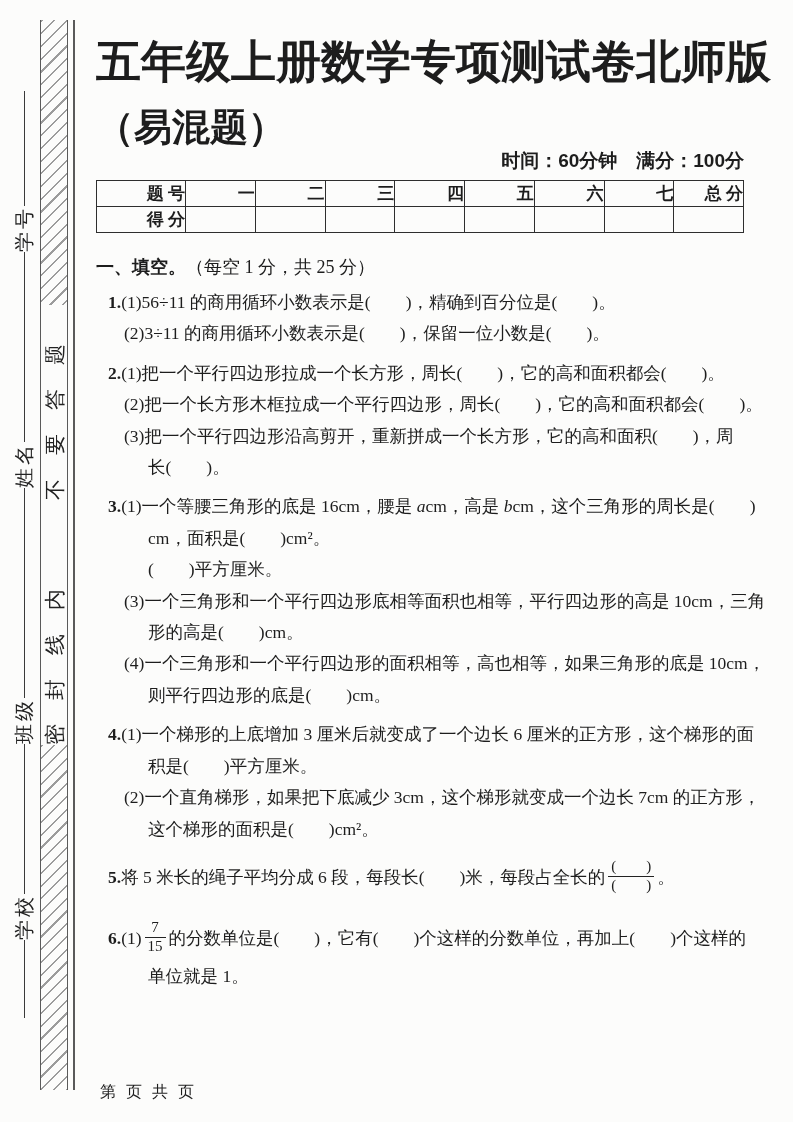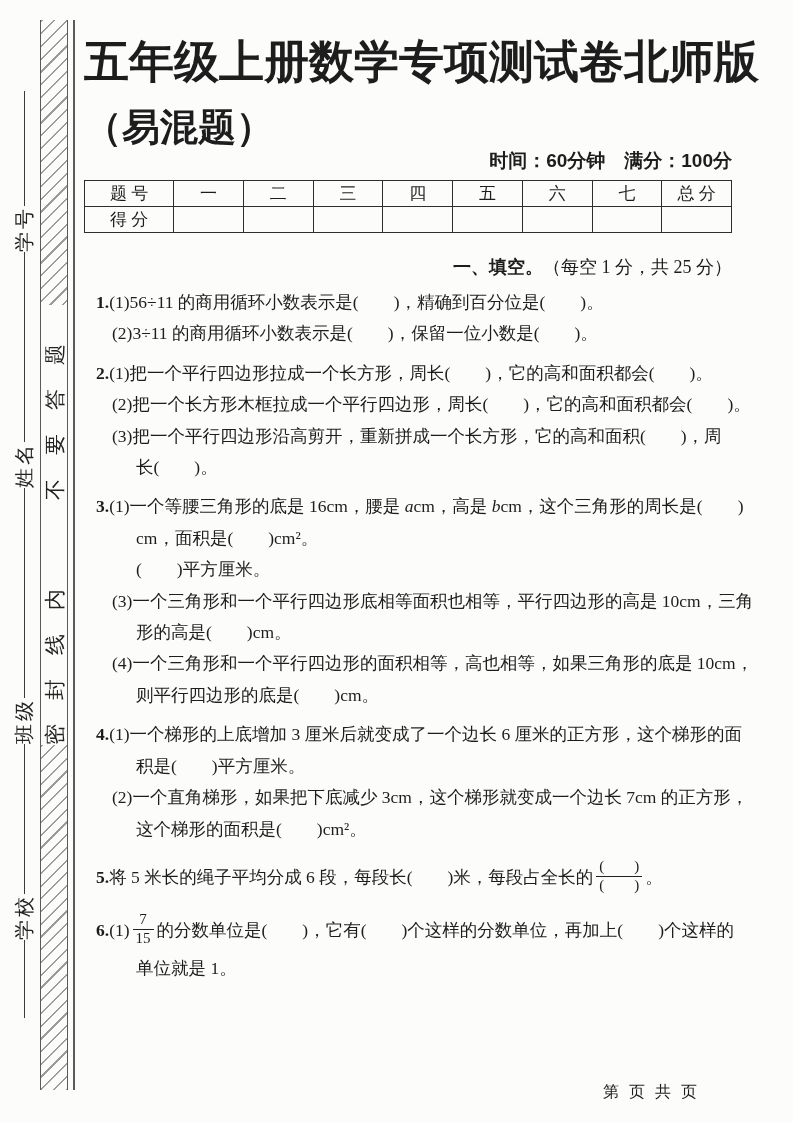--- a/index.html
+++ b/index.html
@@ -37,66 +37,66 @@
   }
   .seal-strip{
     position:absolute; left:40px; top:745px; width:425px; height:30px;
     transform-origin:0 0; transform:rotate(-90deg);
     display:flex; justify-content:space-between; align-items:center;
     font-size:21px; color:#222;
   }
   .seal-strip span{ letter-spacing:24px; }
 
   
-  .content{ position:absolute; left:84px; top:28px; width:648px; }
+  .content{ position:absolute; left:96px; top:28px; width:648px; }
   .title{
     font-family:"Liberation Sans", sans-serif; font-weight:700;
     font-size:45px; line-height:52px; text-align:center; margin:8px 0 0;
     white-space:nowrap;
   }
   .subtitle{
     font-family:"Liberation Sans", sans-serif; font-weight:700;
     font-size:38px; line-height:46px; margin:16px 0 0;
   }
   .meta{
     font-family:"Liberation Sans", sans-serif; font-weight:600;
     font-size:19px; line-height:22px; text-align:right; 
     white-space:nowrap;
   }
   table.score{
     width:100%; border-collapse:collapse; table-layout:fixed; margin-top:8px;
   }
   table.score td{
-    border:1.6px solid #2e2e2e; height:25px; text-align:center;
-    font-size:17px; padding:0; white-space:nowrap;
+    border:1.6px solid #2e2e2e; height:25px; text-align:right;
+    font-size:17px; padding:0; white-space:nowrap;font-weight:bold;
   }
   td.firstcol{ width:88px; }
 
-  .section{ margin-top:22px; font-size:18px; line-height:24px; white-space:nowrap;text-align:right; }
+  .section{ margin-top:22px; font-size:18px; line-height:24px; white-space:nowrap; }
   .bold{ font-weight:700; }
 
   .line{ font-size:17.5px; line-height:31.4px; white-space:nowrap; }
   .ind1{ padding-left:12px;margin-top:8px; }
   .ind2{ padding-left:28px; }
   .ind3{ padding-left:52px; }
   .qno{ font-weight:700; }
   .it{ font-style:italic; }
 
   .frac{
     display:inline-block; vertical-align:-0.45em; text-align:center;
     font-size:15px; line-height:1.15; margin:0 3px;
   }
   .frac .fn{ display:block; border-bottom:1.5px solid #222; padding:0 3px; }
   .frac .fd{ display:block; padding:0 3px; }
   .tall1{ margin-top:10px; line-height:44px; }
-  .tall2{ margin-top:8px; line-height:46px; }
+  .tall2{ margin-top:16px; line-height:46px; }
 
   .footer{
     position:absolute; left:100px; top:1082px; width:600px;
-    text-align:right; font-size:16px; letter-spacing:3px; white-space:nowrap;
+    text-align:left; font-size:16px; letter-spacing:3px; white-space:nowrap;
   }
 </style>
 </head>
 <body>
 
 <div class="labels-strip">
   <span class="sp0"></span>
   <span class="w-line wl1"></span>
   <span class="f-label lab">学校</span>
   <span class="w-line wl2"></span>

